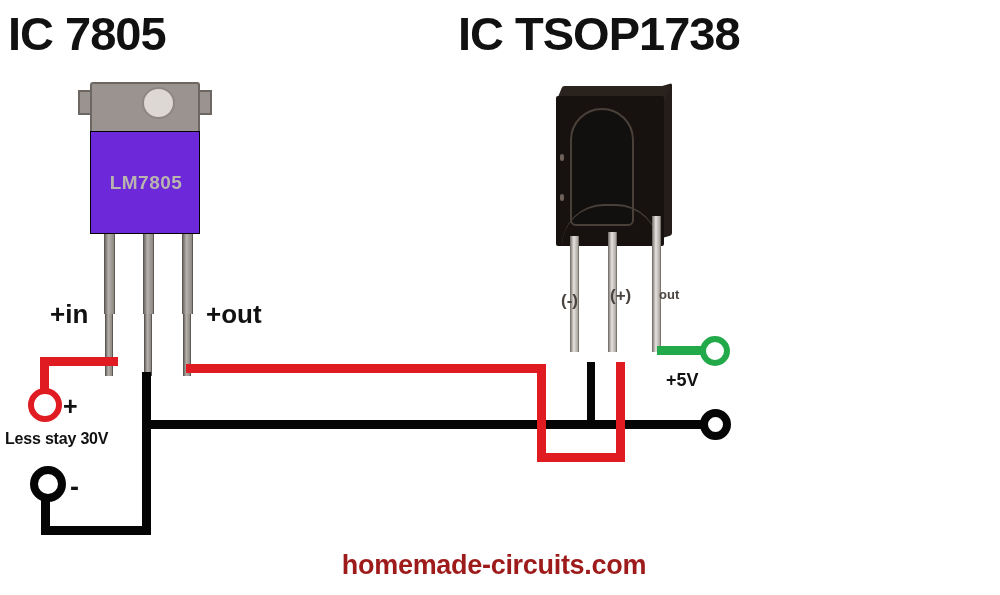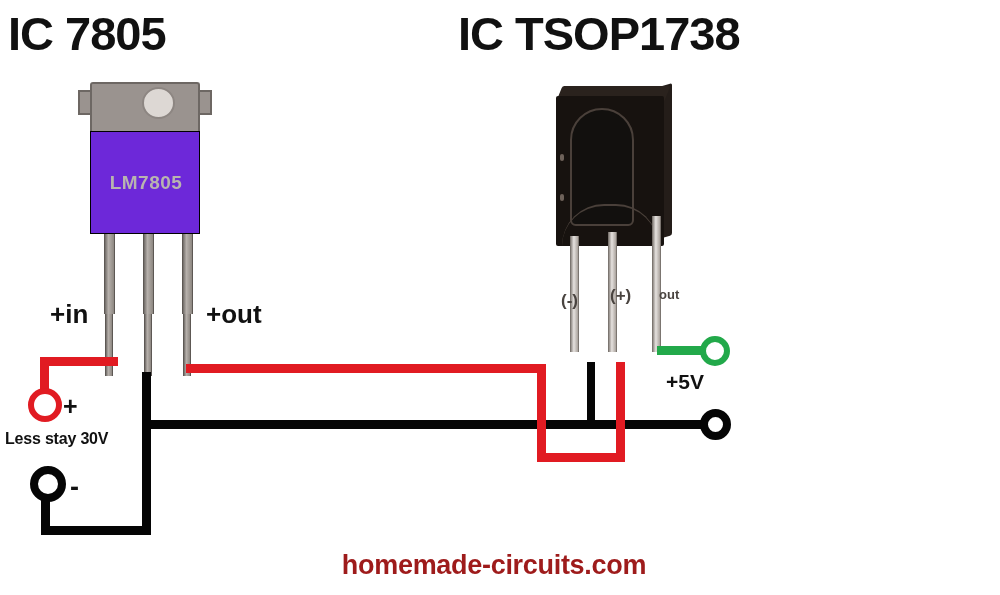--- a/index.html
+++ b/index.html
@@ -67,21 +67,21 @@
   .term-blk{border:8px solid #050505;}
   .term-grn{border:6px solid #22a94a;background:#fff;}
 
   
   .lbl{position:absolute;font-weight:bold;color:#111;white-space:nowrap;}
   #lbl-in{left:50px;top:299px;font-size:26px;}
   #lbl-out{left:198px;top:299px;font-size:26px;margin-left:8px;}
   #lbl-plus{left:63px;top:392px;font-size:25px;}
   #lbl-minus{left:70px;top:472px;font-size:27px;}
   #lbl-lt30{left:5px;top:430px;font-size:16px;letter-spacing:-.2px;}
-  #lbl-5v{left:666px;top:370px;font-size:21px;}
+  #lbl-5v{left:666px;top:370px;font-size:18px;}
   .pinlbl{position:absolute;font-weight:bold;color:#4a4440;white-space:nowrap;}
   #pin-neg{left:561px;top:291px;font-size:17px;}
   #pin-pos{left:610px;top:286px;font-size:17px;}
   #pin-out{left:659px;top:265px;font-size:13px;margin-top:22px;}
 
   
   #annot{left:740px;top:280px;width:255px;color:#3b43c8;font-weight:bold;
          font-size:20.5px;line-height:27px;letter-spacing:-.2px;}
 
   

